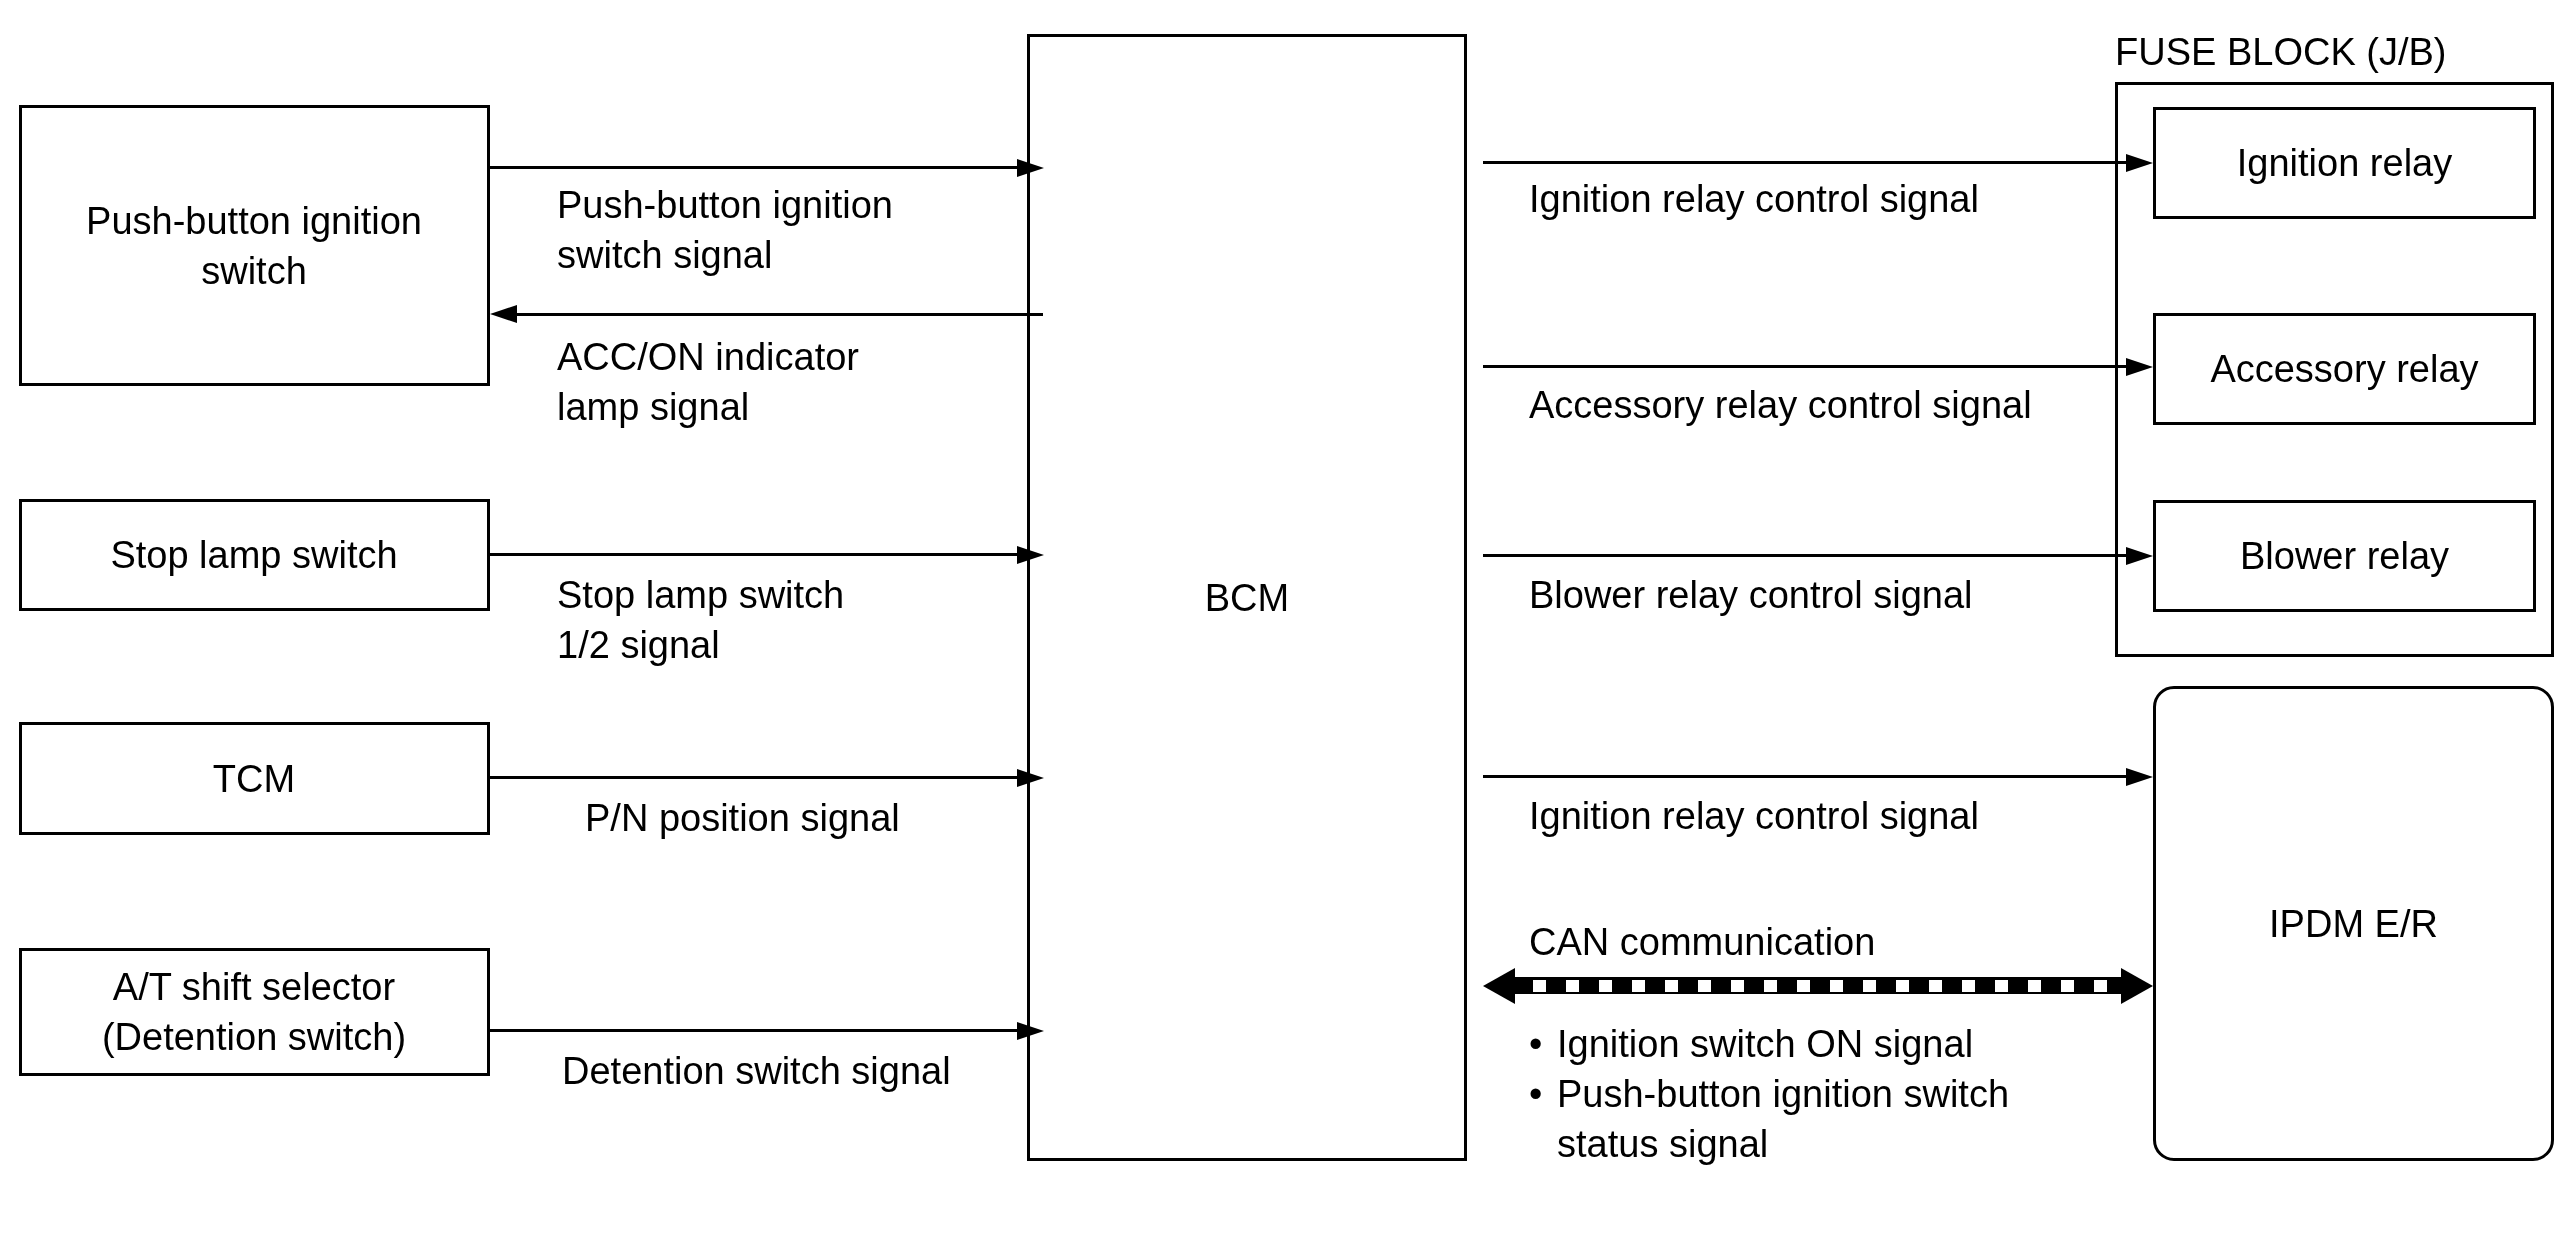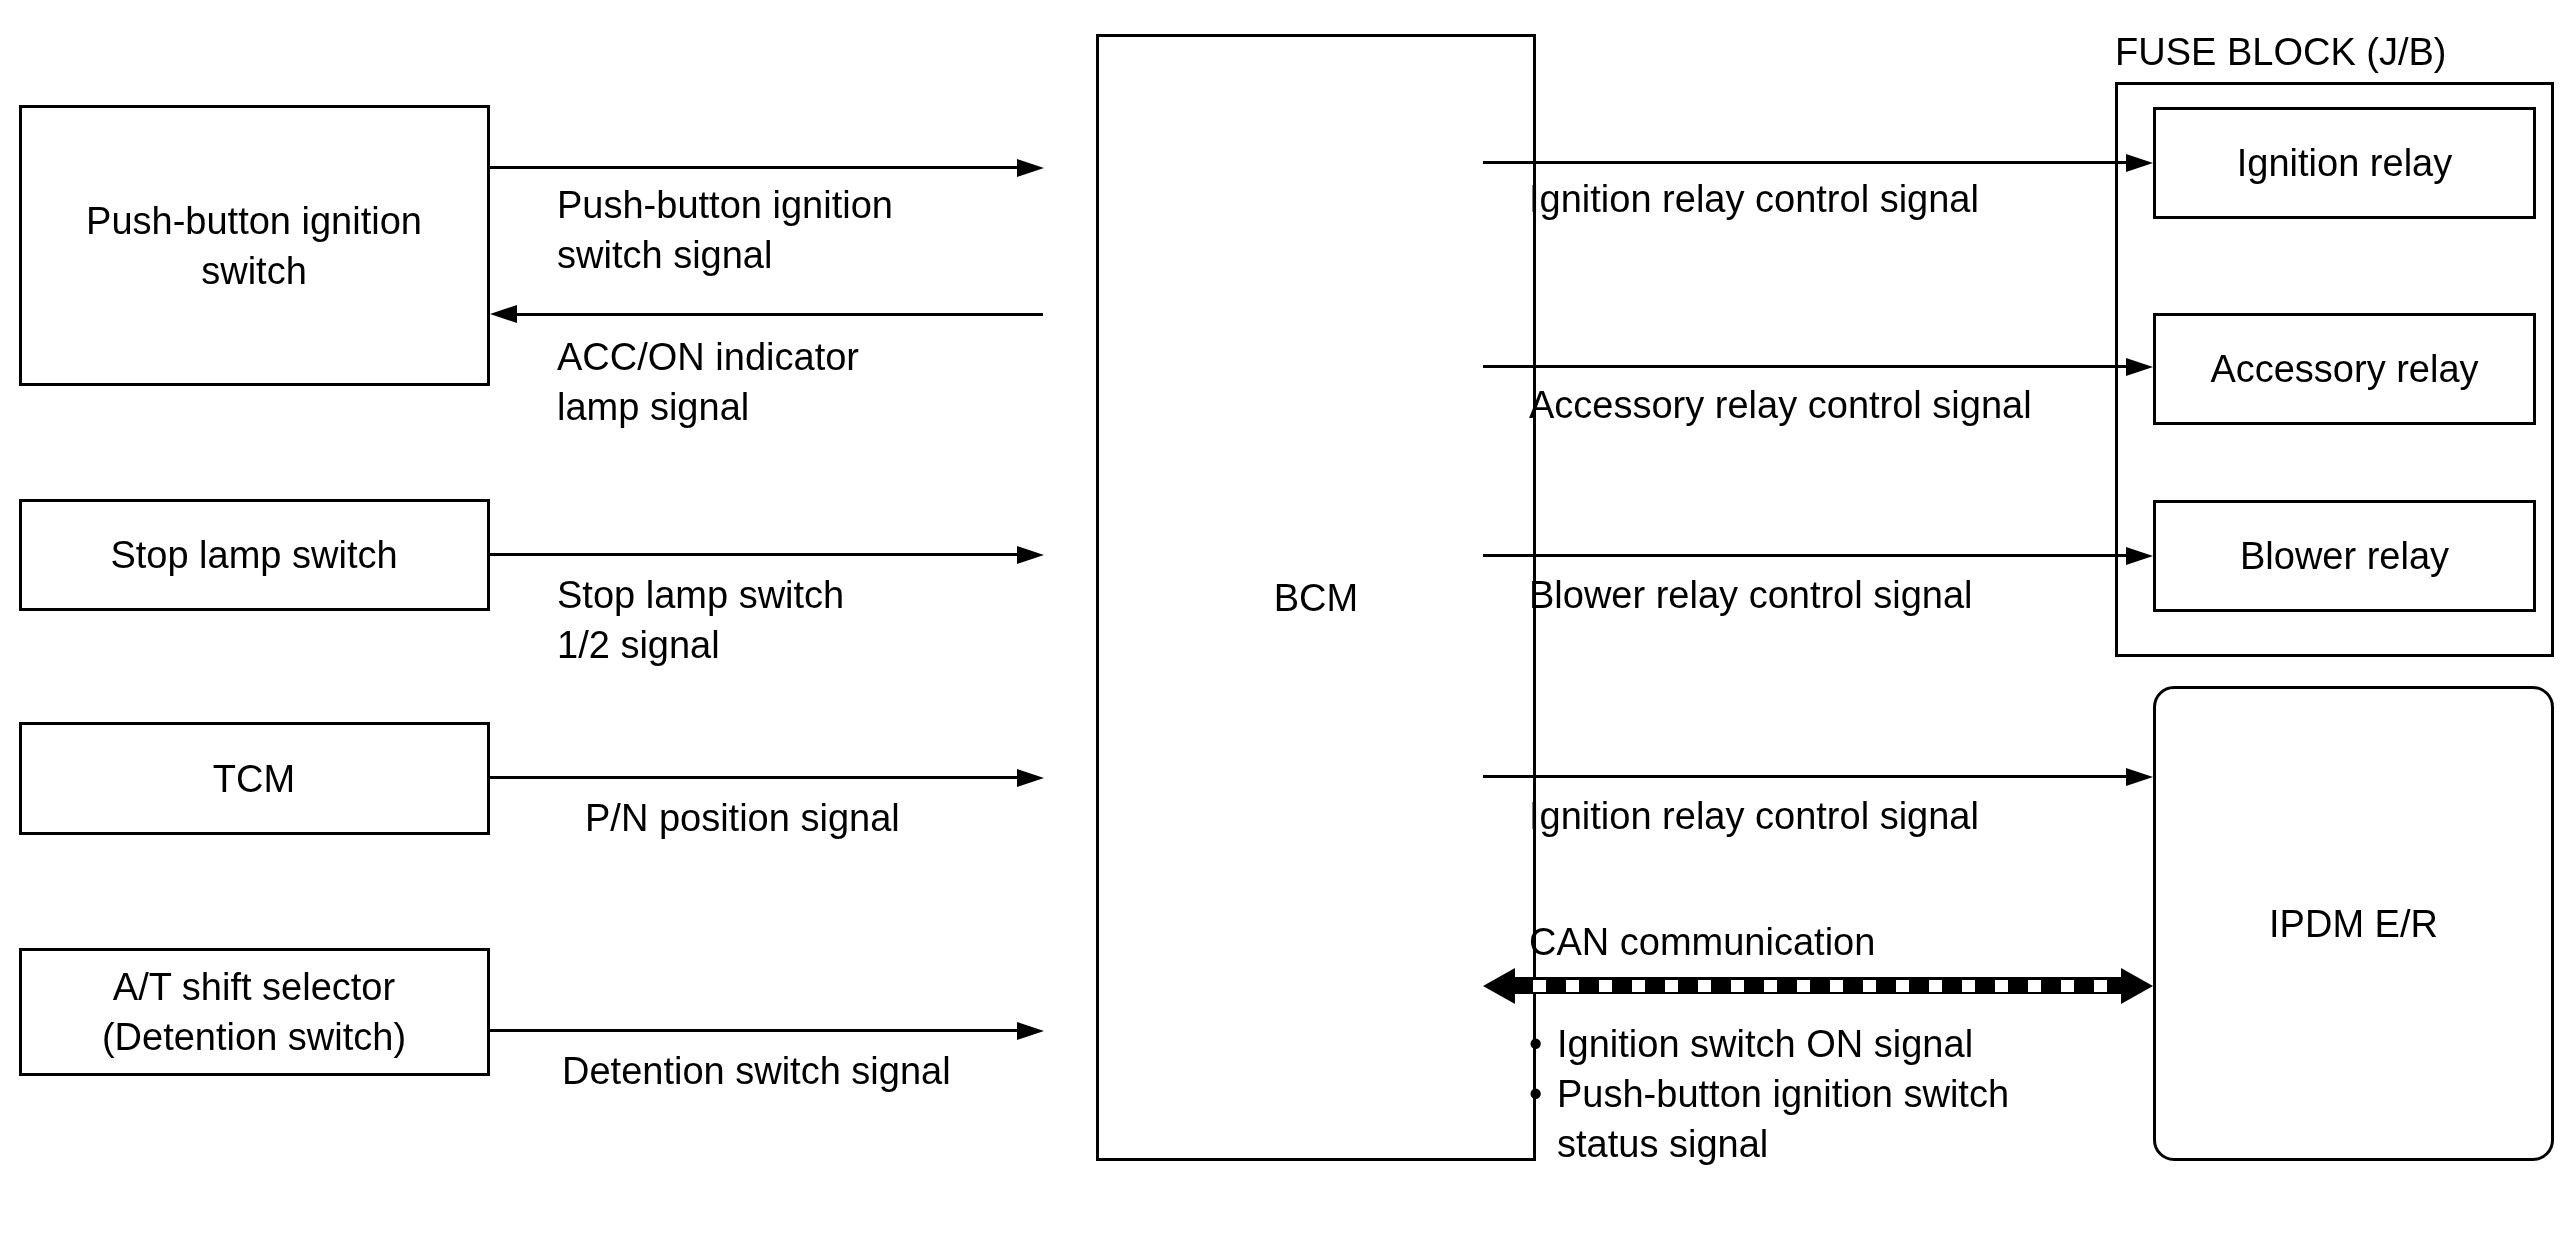--- a/index.html
+++ b/index.html
@@ -120,21 +120,21 @@
 <div class="node-box" style="left:18.5px; top:105px; width:471px; height:281px;">Push-button ignition
 switch</div>
 
 <div class="node-box" style="left:18.5px; top:499px; width:471px; height:112px;">Stop lamp switch</div>
 
 <div class="node-box" style="left:18.5px; top:722px; width:471px; height:113px;">TCM</div>
 
 <div class="node-box" style="left:18.5px; top:948px; width:471px; height:128px;">A/T shift selector
 (Detention switch)</div>
 
-<div class="node-box" style="left:1096px; top:34px; width:440px; height:1127px;">BCM</div>
+<div class="node-box" style="left:1027px; top:34px; width:440px; height:1127px;">BCM</div>
 
 <div class="group-title" style="left:2115px; top:31px; width:439px;">FUSE BLOCK (J/B)</div>
 
 <div class="group-box" style="left:2115px; top:82px; width:439px; height:575px;"></div>
 
 <div class="node-box" style="left:2153px; top:107px; width:383px; height:112px;">Ignition relay</div>
 
 <div class="node-box" style="left:2153px; top:313px; width:383px; height:112px;">Accessory relay</div>
 
 <div class="node-box" style="left:2153px; top:500px; width:383px; height:112px;text-align:right;">Blower relay</div>

